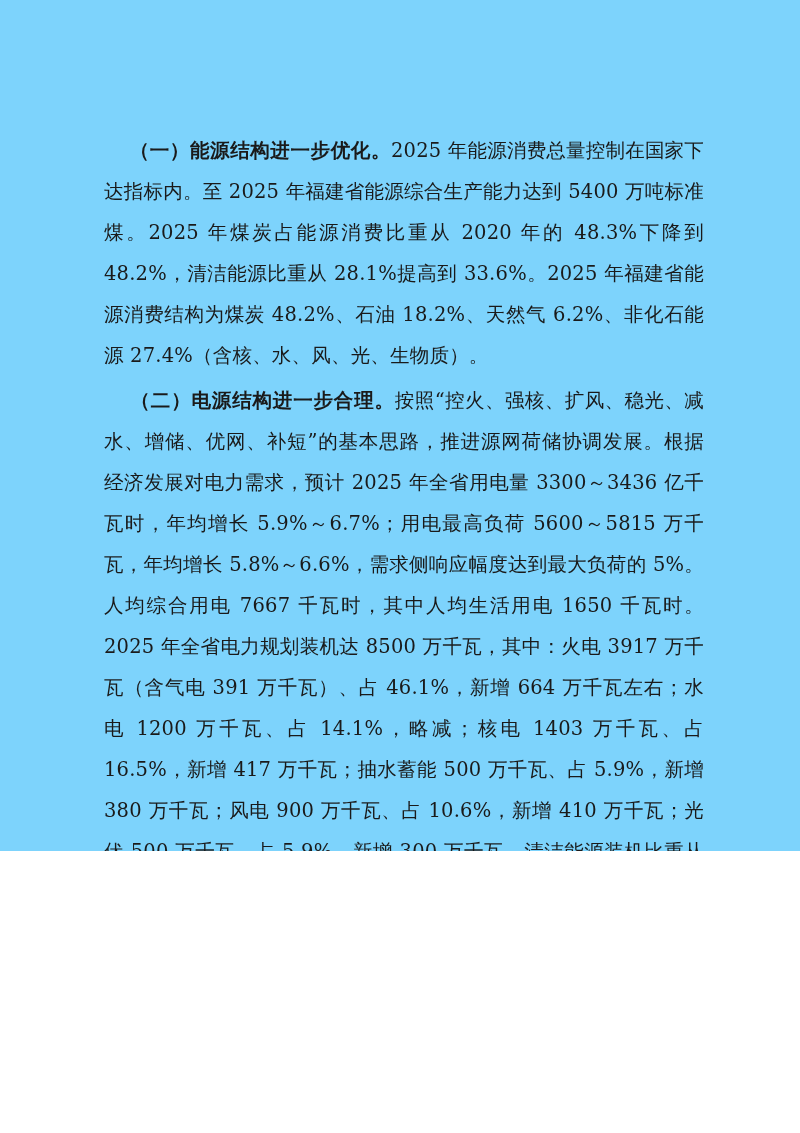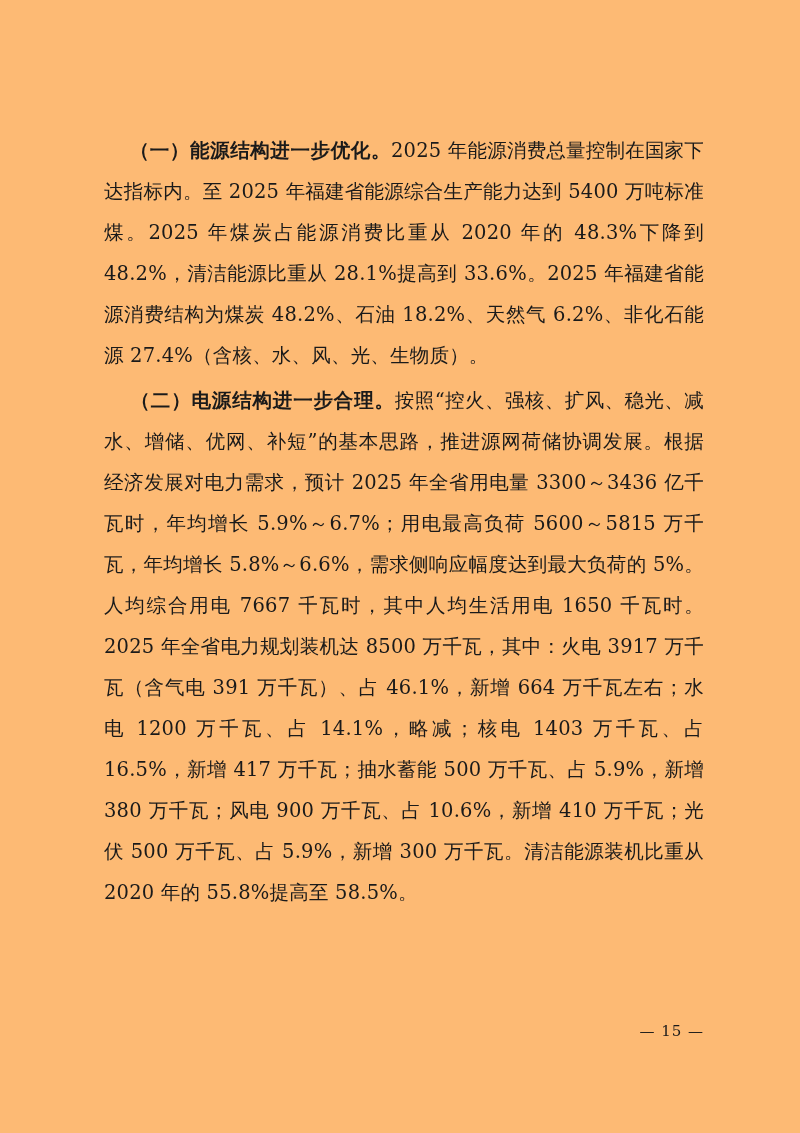--- a/index.html
+++ b/index.html
@@ -3,22 +3,22 @@
 <meta charset="utf-8">
 <style>
   html, body {
     margin: 0;
     padding: 0;
     background: #ffffff;
   }
   .page {
     position: relative;
     width: 800px;
-    height: 1133px;
-    background: #fdba74;
+    height: 851px;
+    background: #7dd3fc;
     box-sizing: border-box;
     overflow: hidden;
     font-family: "DejaVu Serif", "Liberation Serif", serif;
     color: #1a1a1a;
   }
   .content {
     position: absolute;
     left: 104px;
     top: 130px;
     width: 600px;

